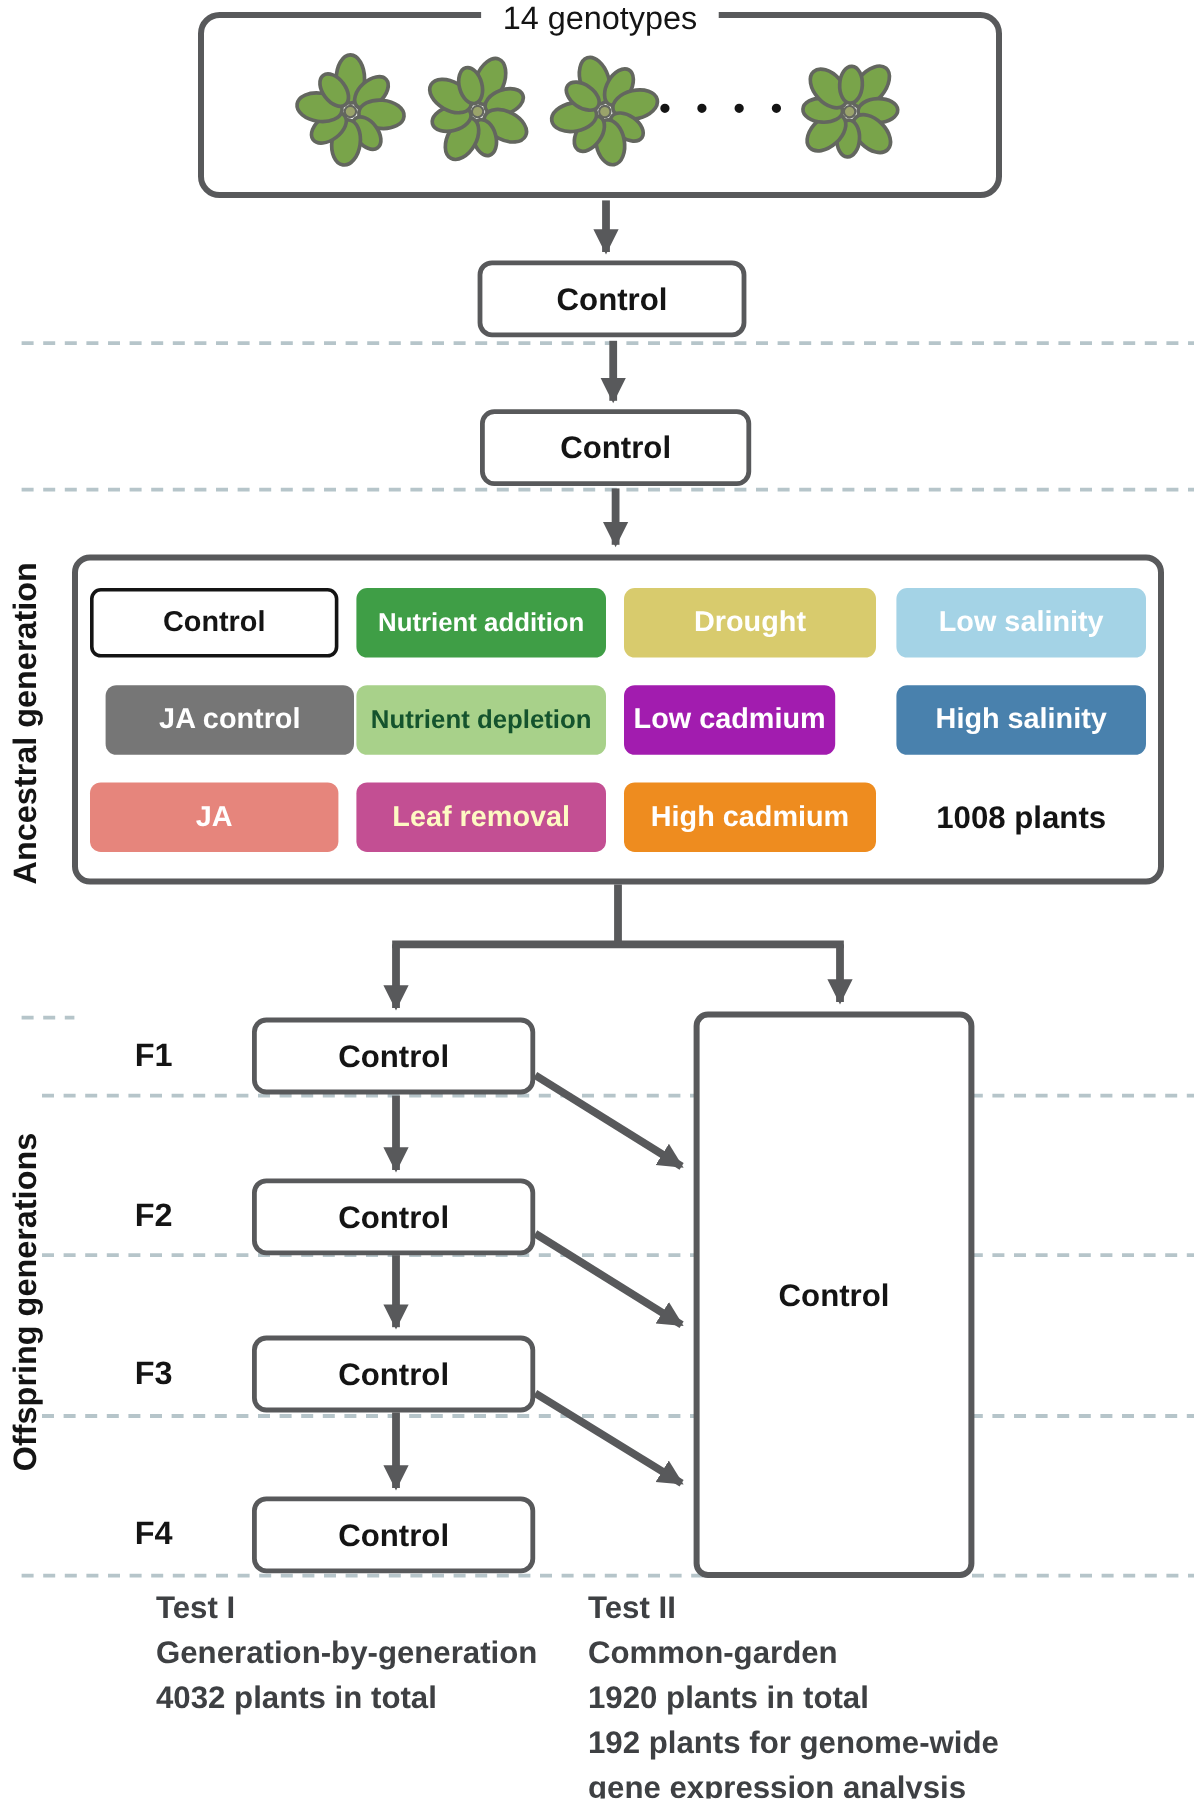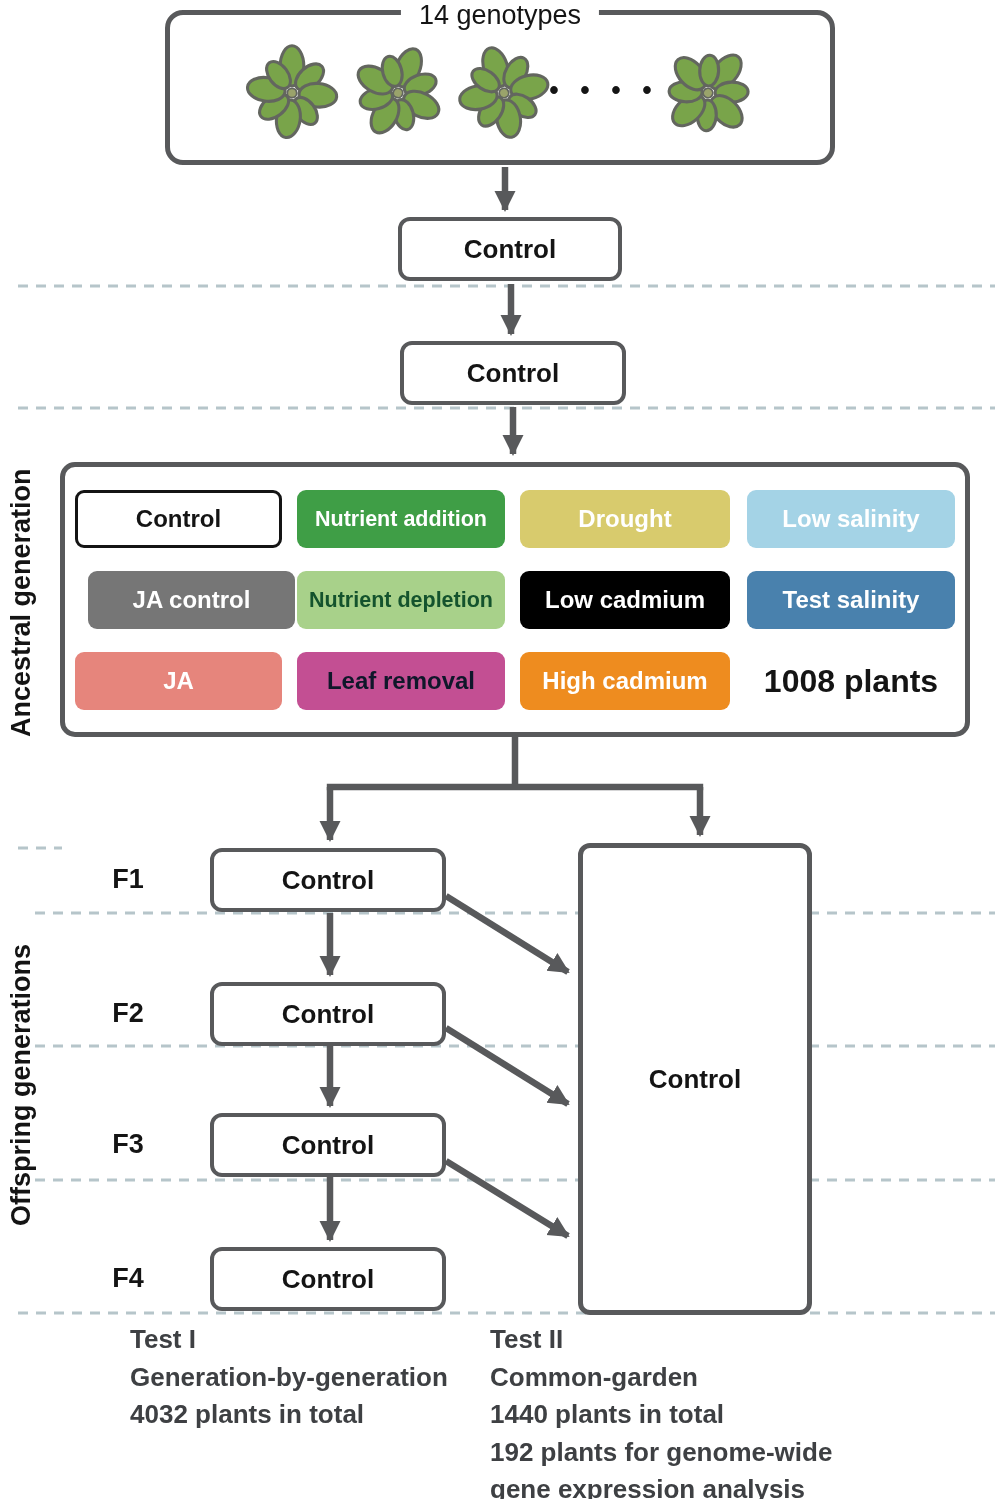--- a/index.html
+++ b/index.html
@@ -23,21 +23,21 @@
 
   .abox { position:absolute; left:60px; top:462px; width:910px; height:275px;
           background:#fff; border:5.5px solid #58595b; border-radius:15px; z-index:2; }
 
   .cell { position:absolute; height:58px; border-radius:9px; display:flex; align-items:center;
           justify-content:center; font-weight:bold; font-size:24px; z-index:3;
           text-align:center; line-height:1.05; }
   .cell-sm { font-size:21.5px; }
   .cell-control { border:3.5px solid #141414; }
   .total { position:absolute; height:58px; display:flex; align-items:center; justify-content:center;
-           font-weight:bold; font-size:32px; color:#141414; z-index:3; }
+           font-weight:bold; font-size:26px; color:#141414; z-index:3; }
 
   .side-label { position:absolute; transform:rotate(-90deg); transform-origin:0 0;
                 font-weight:bold; font-size:27px; color:#141414; white-space:nowrap; z-index:2; }
 
   .flabel { position:absolute; width:64px; text-align:center; font-weight:bold;
             font-size:27px; color:#141414; z-index:2; }
 
   .tall { position:absolute; left:578px; top:843px; width:234px; height:472px;
           background:#fff; border:5px solid #58595b; border-radius:12px;
           display:flex; align-items:center; justify-content:center;
@@ -120,25 +120,25 @@
 
   <div class="abox"></div>
 
   <div class="cell cell-control" style="left: 75px; top: 490px; width: 207px; background-color: rgb(255, 255, 255); color: rgb(20, 20, 20);">Control</div>
   <div class="cell cell-sm" style="left: 297px; top: 490px; width: 208px; background-color: rgb(63, 158, 70); color: rgb(255, 255, 255);">Nutrient addition</div>
   <div class="cell" style="left: 520px; top: 490px; width: 210px; background-color: rgb(216, 203, 109); color: rgb(255, 255, 255);">Drought</div>
   <div class="cell" style="left: 747px; top: 490px; width: 208px; background-color: rgb(164, 211, 230); color: rgb(255, 255, 255);">Low salinity</div>
 
   <div class="cell" style="left: 88px; top: 571px; width: 207px; background-color: rgb(118, 118, 118); color: rgb(255, 255, 255);">JA control</div>
   <div class="cell cell-sm" style="left: 297px; top: 571px; width: 208px; background-color: rgb(168, 209, 138); color: #14532d;">Nutrient depletion</div>
-  <div class="cell" style="left: 520px; top: 571px; width: 210px; background-color: #000000; color: rgb(255, 255, 255);">Low cadmium</div>
-  <div class="cell" style="left: 747px; top: 571px; width: 208px; background-color: rgb(73, 129, 173); color: rgb(255, 255, 255);">Test salinity</div>
+  <div class="cell" style="left: 520px; top: 571px; width: 176px; background-color: #a21caf; color: rgb(255, 255, 255);">Low cadmium</div>
+  <div class="cell" style="left: 747px; top: 571px; width: 208px; background-color: rgb(73, 129, 173); color: rgb(255, 255, 255);">High salinity</div>
 
   <div class="cell" style="left: 75px; top: 652px; width: 207px; background-color: rgb(230, 133, 124); color: rgb(255, 255, 255);">JA</div>
-  <div class="cell" style="left: 297px; top: 652px; width: 208px; background-color: rgb(195, 79, 147); color: #0f172a;">Leaf removal</div>
+  <div class="cell" style="left: 297px; top: 652px; width: 208px; background-color: rgb(195, 79, 147); color: #fef9c3;">Leaf removal</div>
   <div class="cell" style="left: 520px; top: 652px; width: 210px; background-color: rgb(238, 140, 31); color: rgb(255, 255, 255);">High cadmium</div>
   <div class="total" style="left:747px; top:652px; width:208px;">1008 plants</div>
 
   <span class="side-label" style="left:6px; top:1226px;">Offspring generations</span>
 
   <span class="flabel" style="left:96px; top:864px;">F1</span>
   <span class="flabel" style="left:96px; top:998px;">F2</span>
   <span class="flabel" style="left:96px; top:1129px;">F3</span>
   <span class="flabel" style="left:96px; top:1263px;">F4</span>
 
@@ -150,18 +150,18 @@
   <div class="tall">Control</div>
 
   <div class="testblock" style="left:130px; top:1321px; width:400px;">
     <div>Test I</div>
     <div>Generation-by-generation</div>
     <div>4032 plants in total</div>
   </div>
   <div class="testblock" style="left:490px; top:1321px; width:448px;">
     <div>Test II</div>
     <div>Common-garden</div>
-    <div>1440 plants in total</div>
+    <div>1920 plants in total</div>
     <div>192 plants for genome-wide</div>
     <div>gene expression analysis</div>
   </div>
 
 </div>
 
 </body></html>

